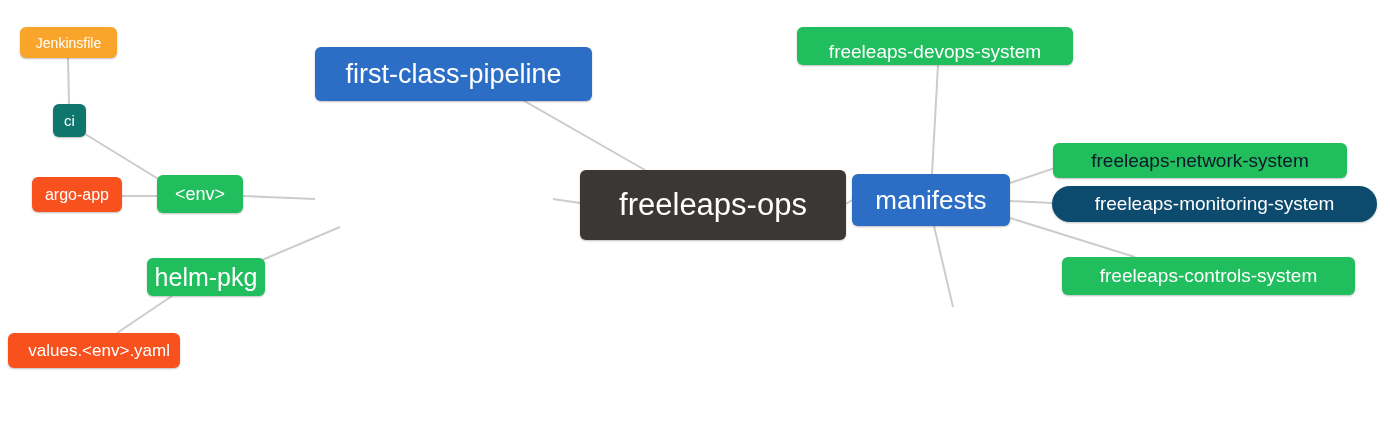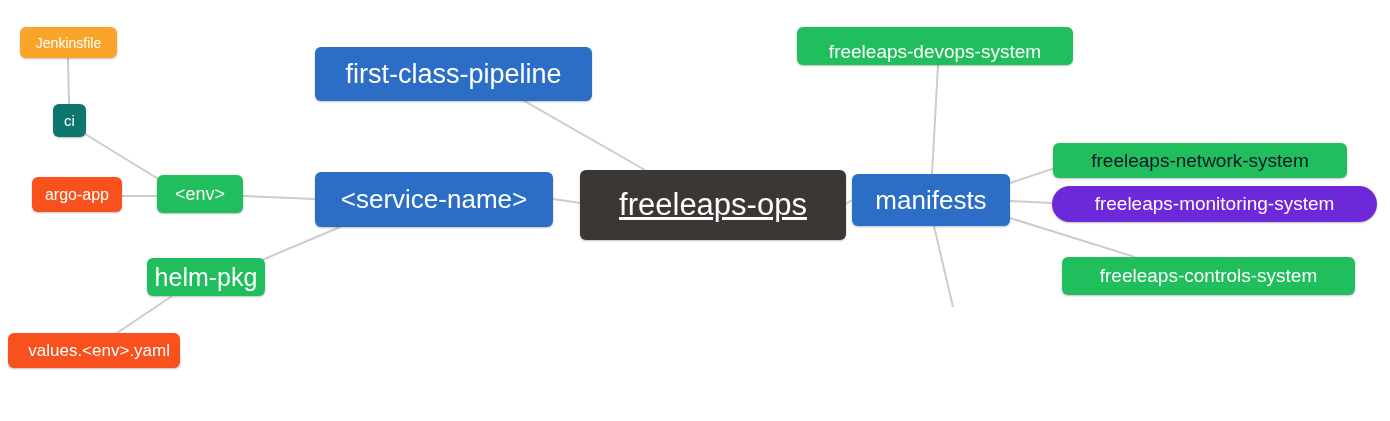--- a/index.html
+++ b/index.html
@@ -73,34 +73,31 @@
     </div>
     <div class="node" style="left: 147px; top: 258px; width: 118px; height: 38px; font-size: 25px; background: rgb(32, 190, 92); color: rgb(255, 255, 255);">
       <span>helm-pkg</span>
     </div>
     <div class="node" style="left: 8px; top: 333px; width: 172px; height: 35px; font-size: 17px; background: rgb(248, 81, 30); color: rgb(255, 255, 255); justify-content: flex-end;">
       <span>values.&lt;env&gt;.yaml</span>
     </div>
     <div class="node" style="left: 315px; top: 36px; width: 277px; height: 54px; font-size: 27px; background: rgb(44, 110, 197); color: rgb(255, 255, 255); margin-top: 11px;">
       <span>first-class-pipeline</span>
     </div>
-    <div class="node" style="left: 315px; top: 172px; width: 238px; height: 55px; font-size: 26px; background: rgb(44, 110, 197); color: rgb(255, 255, 255);">
-      <span>&lt;service-name&gt;</span>
-    </div>
-    <div class="node" style="left: 580px; top: 170px; width: 266px; height: 70px; font-size: 31px; background: rgb(59, 55, 53); color: rgb(255, 255, 255); text-decoration: underline;">
+    <div class="node" style="left: 580px; top: 170px; width: 266px; height: 70px; font-size: 31px; background: rgb(59, 55, 53); color: rgb(255, 255, 255);">
       <span>freeleaps-ops</span>
     </div>
     <div class="node" style="left: 852px; top: 174px; width: 158px; height: 52px; font-size: 26px; background: rgb(44, 110, 197); color: rgb(255, 255, 255);">
       <span>manifests</span>
     </div>
     <div class="node" style="left: 797px; top: 27px; width: 276px; height: 38px; font-size: 19px; background: rgb(32, 190, 92); color: rgb(255, 255, 255); align-items: flex-end;">
       <span>freeleaps-devops-system</span>
     </div>
     <div class="node" style="left: 1053px; top: 113px; width: 294px; height: 35px; font-size: 19px; background: rgb(32, 190, 92); color: #0f172a; margin-top: 30px;">
       <span>freeleaps-network-system</span>
     </div>
-    <div class="node" style="left: 1052px; top: 186px; width: 325px; height: 36px; font-size: 19px; background: #6d28d9; color: rgb(255, 255, 255); border-radius: 18px;">
+    <div class="node" style="left: 1052px; top: 186px; width: 325px; height: 36px; font-size: 19px; background: #0c4a6e; color: rgb(255, 255, 255); border-radius: 18px;">
       <span>freeleaps-monitoring-system</span>
     </div>
     <div class="node" style="left: 1062px; top: 257px; width: 293px; height: 38px; font-size: 19px; background: rgb(32, 190, 92); color: rgb(255, 255, 255);">
       <span>freeleaps-controls-system</span>
     </div>
   </div>
 
 </body></html>

